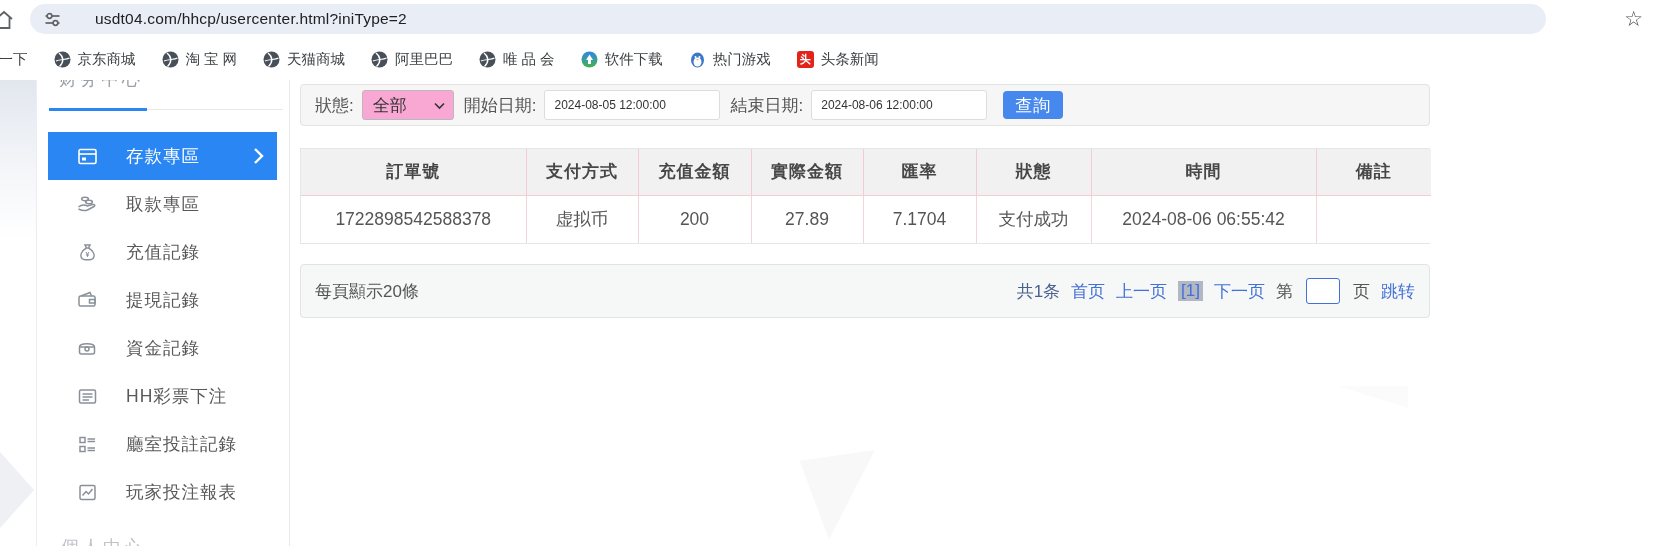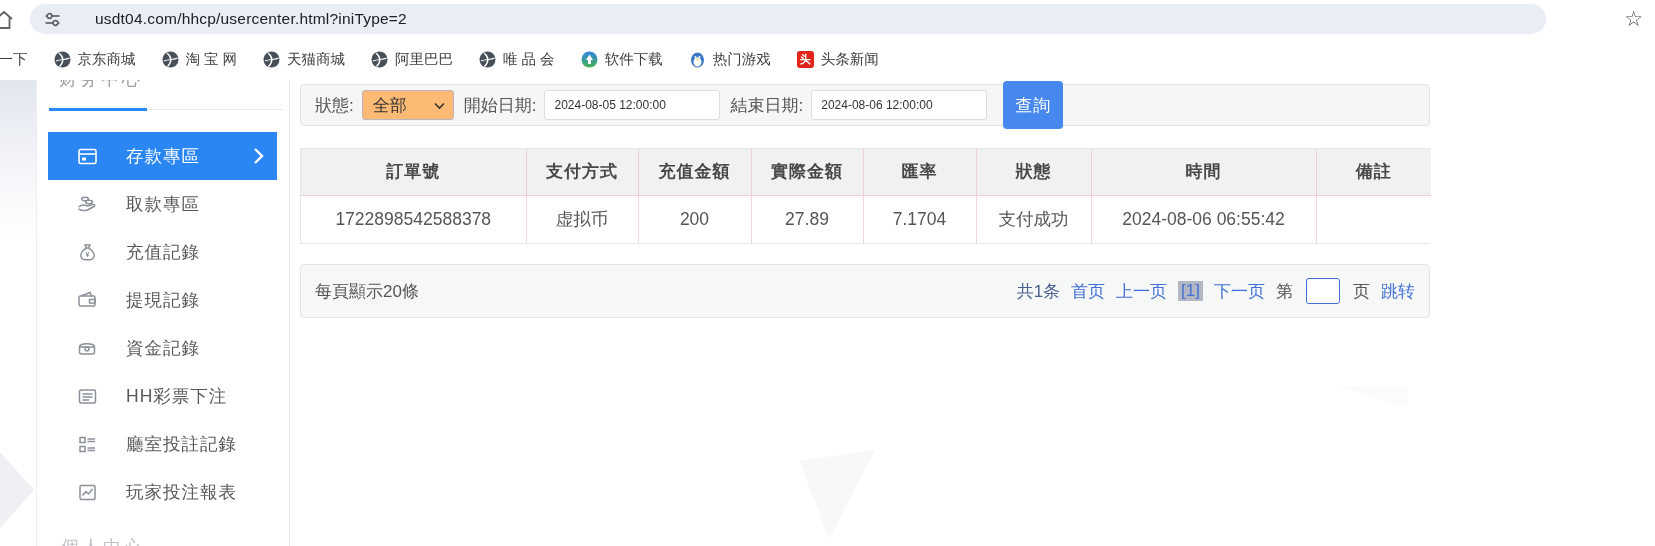--- a/index.html
+++ b/index.html
@@ -53,27 +53,27 @@
   .mi.active .chev { display:block; }
   .sec-bottom { position:absolute; top:455px; left:24px; height:11px; overflow:hidden; }
   .sec-bottom span { display:block; font-size:18px; color:#c0c3c9; letter-spacing:3px; }
 
   
   .main { position:absolute; left:300px; top:84px; width:1130px; }
 
   .filter-card { height:42px; background:#f6f6f7; border:1px solid #e3e3e4; border-radius:4px;
                  display:flex; align-items:center; padding:0 14px; font-size:17px; color:#555; }
   .f-label { margin-right:8px; white-space:nowrap; }
-  .select { width:92px; height:30px; background:#fdba74; border:1px solid #b9b9bd; border-radius:3px;
+  .select { width:92px; height:30px; background:#f9a8d4; border:1px solid #b9b9bd; border-radius:3px;
             display:flex; align-items:center; justify-content:space-between; padding:0 8px 0 10px;
             margin-right:10px; cursor:pointer; color:#333; }
   .f-input { width:176px; height:30px; background:#fff; border:1px solid #ddd; border-radius:3px;
              font-size:12px; color:#333; padding:10px 9px; margin-right:10px;
              font-family:"Liberation Sans","DejaVu Sans",sans-serif; }
-  .btn-search { width:60px; height:48px; margin-left:6px; background:#4788ee; border:none; border-radius:4px;
+  .btn-search { width:60px; height:28px; margin-left:6px; background:#4788ee; border:none; border-radius:4px;
                 color:#fff; font-size:17px; cursor:pointer; font-family:inherit; letter-spacing:1px; }
 
   .table-card { margin-top:22px; border:1px solid #e6e6e8; background:#0369a1; }
   table { width:100%; border-collapse:collapse; table-layout:fixed; }
   thead th { height:46px; background:#f1f1f2; font-size:17px; font-weight:bold; color:#474747;
              border-left:1px solid #f3ccd2; border-bottom:1px solid #f1ced4; letter-spacing:1px; }
   thead th:first-child { border-left:none; }
   tbody td { height:48px; background:#fff; font-size:17.5px; color:#555; text-align:center;
              border-left:1px solid #f6d3d9; }
   tbody td:first-child { border-left:none; }

